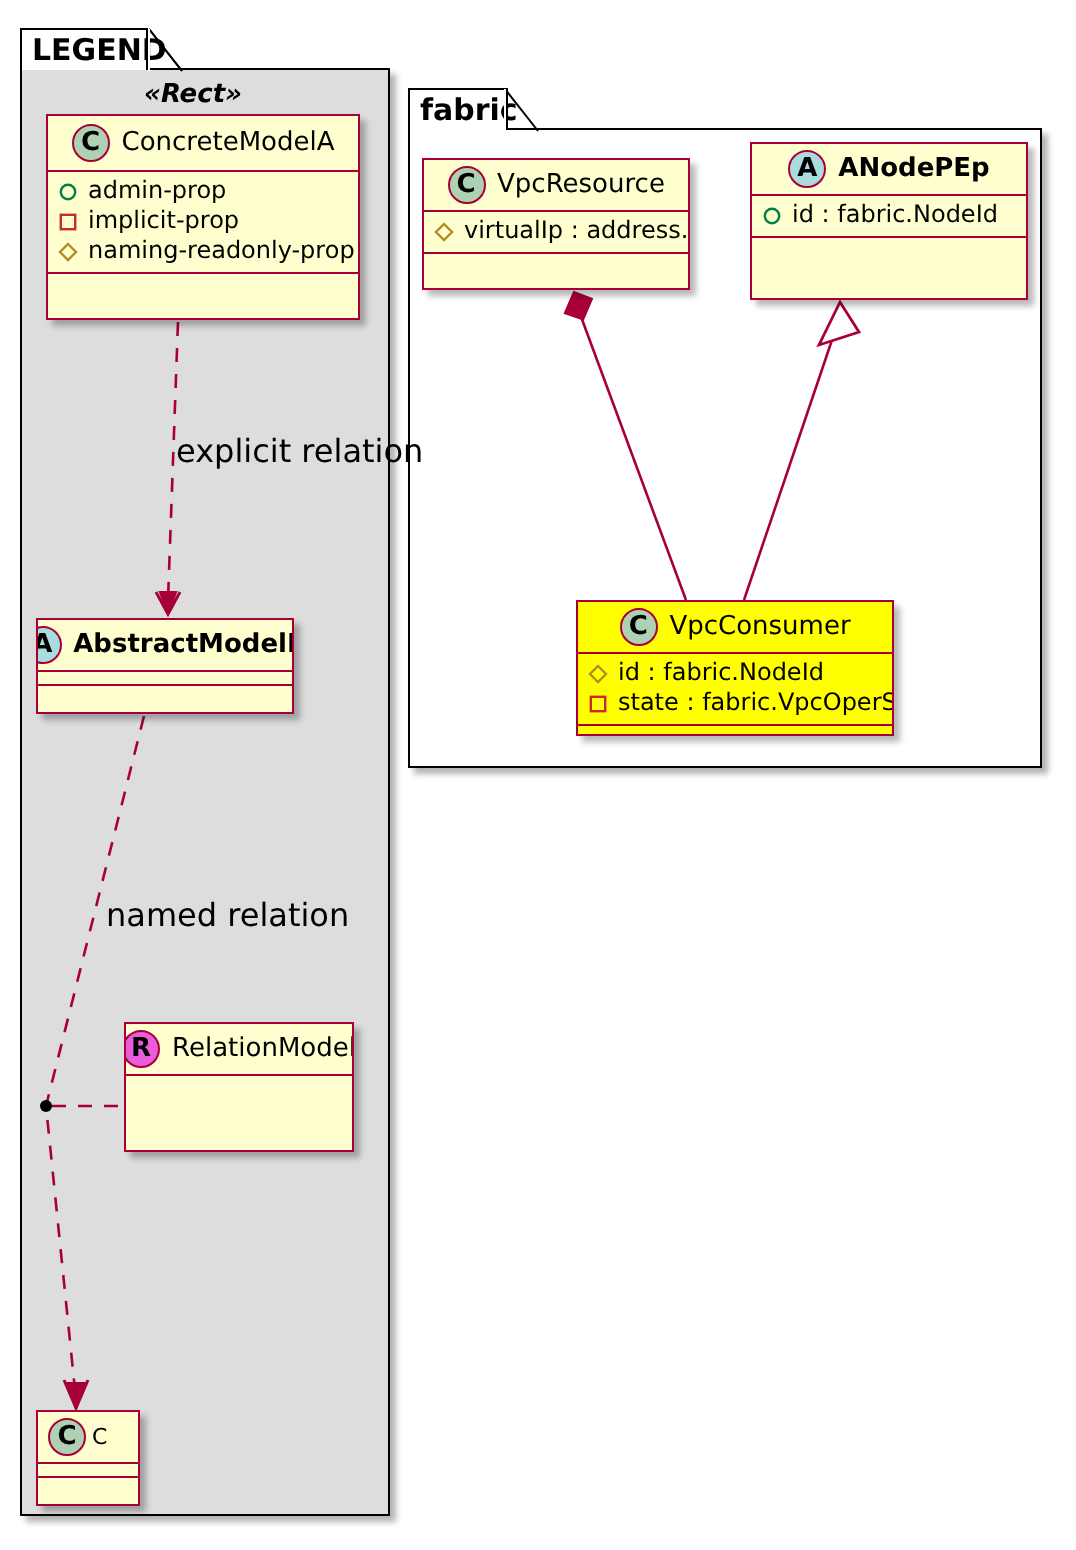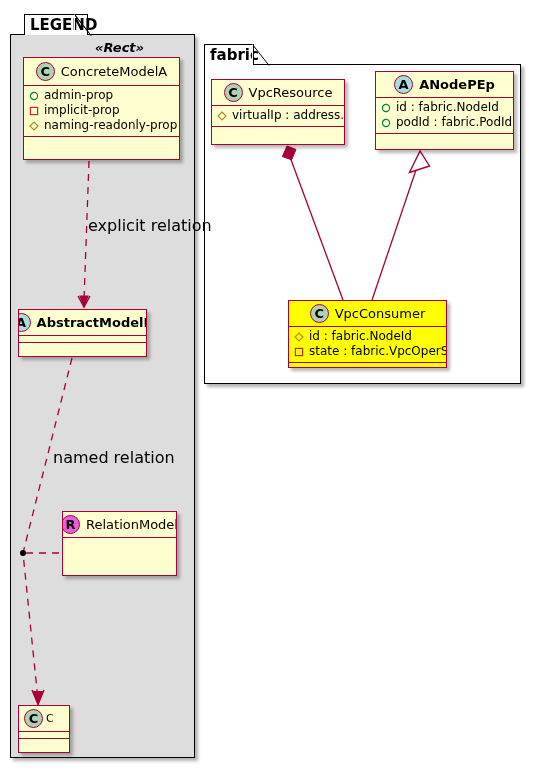--- a/index.html
+++ b/index.html
@@ -141,31 +141,31 @@
     width: 538px; height: 775px;
     z-index: 4;
     pointer-events: none;
   }
 </style>
 </head>
 <body>
 
 <div id="canvas">
 
-  <div class="pkg-tab" style="left:24px; top:14px; width:64px; height:21px;">
+  <div class="pkg-tab" style="left:10px; top:14px; width:64px; height:21px;">
     <span>LEGEND</span>
   </div>
   <svg class="pkg-tab-slant" style="left:74px; top:14px; width:18px; height:22px;">
     <path d="M0.5,0.5 L17,21.5 L17,21.5" fill="#FFFFFF" stroke="#000000" stroke-width="1"></path>
     <line x1="0.5" y1="0.5" x2="17" y2="21.5" stroke="#000000" stroke-width="1"></line>
     <line x1="0.5" y1="0.5" x2="0.5" y2="21.5" stroke="#FFFFFF" stroke-width="1"></line>
   </svg>
   <div class="pkg-body" style="left:10px; top:34px; width:185px; height:724px; background:#DDDDDD;"></div>
 
-  <div class="stereo-label" style="left:95px; top:40px;">
+  <div class="stereo-label" style="left:72px; top:40px;">
     <span>«Rect»</span>
   </div>
 
   <div class="cls" style="left:23px; top:57px; width:157px; height:103px; background:#FEFECE;">
     <div class="cls-head">
       <span class="stereo c">C</span>
       <span class="cls-title">ConcreteModelA</span>
     </div>
     <div class="cls-attrs">
       <div class="attr">
@@ -246,26 +246,20 @@
       <span class="stereo a">A</span>
       <span class="cls-title italic">ANodePEp</span>
     </div>
     <div class="cls-attrs">
       <div class="attr">
         <svg class="vis" viewBox="0 0 10 10">
           <circle cx="5" cy="5" r="3.6" fill="none" stroke="#038048" stroke-width="1.2"></circle>
         </svg>
         <span>id : fabric.NodeId</span>
       </div>
-      <div class="attr">
-        <svg class="vis" viewBox="0 0 10 10">
-          <circle cx="5" cy="5" r="3.6" fill="none" stroke="#038048" stroke-width="1.2"></circle>
-        </svg>
-        <span>podId : fabric.PodId</span>
-      </div>
     </div>
     <div class="cls-ops"></div>
   </div>
 
   <div class="cls" style="left:288px; top:300px; width:159px; height:68px; background:#FFFF00;">
     <div class="cls-head" style="padding:3px 6px;">
       <span class="stereo c">C</span>
       <span class="cls-title">VpcConsumer</span>
     </div>
     <div class="cls-attrs">

